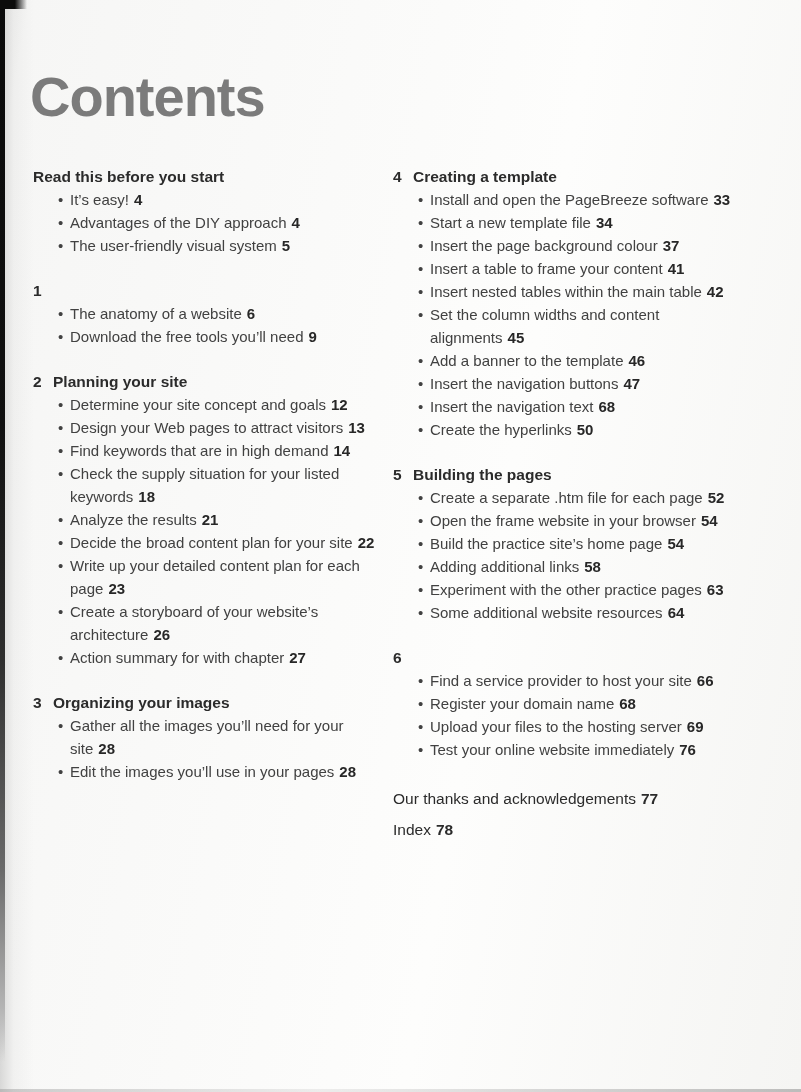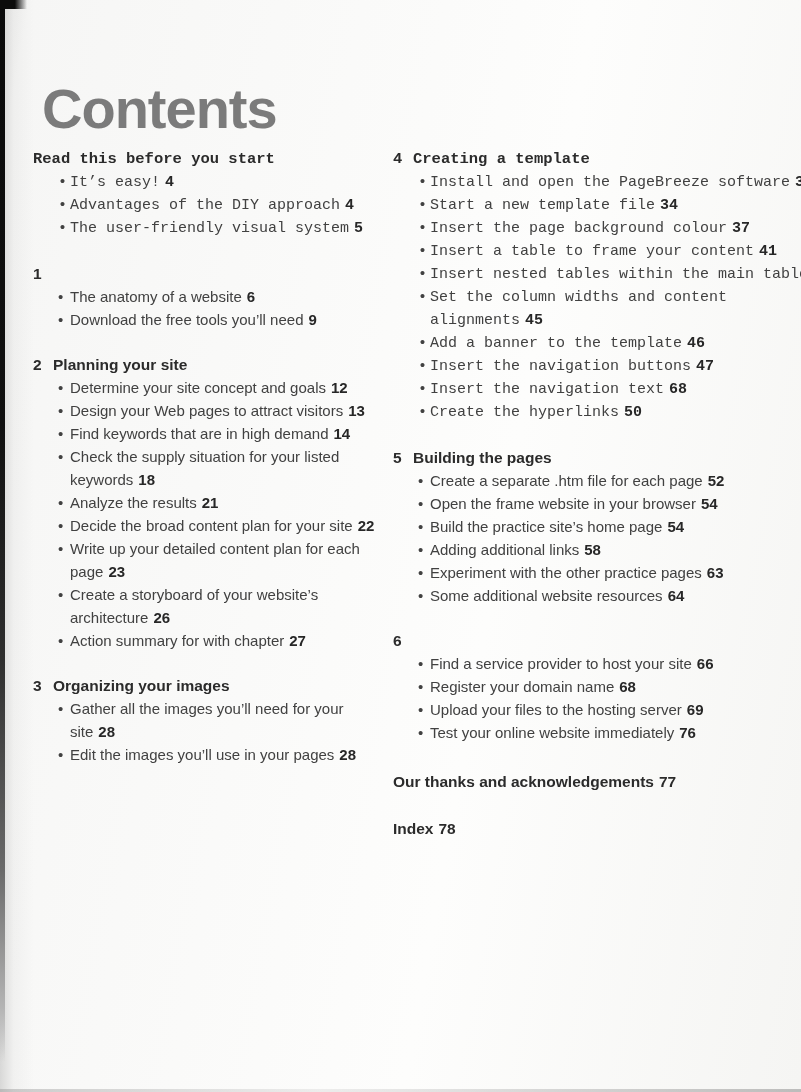--- a/index.html
+++ b/index.html
@@ -29,33 +29,33 @@
     position: absolute; left: 0; top: 0; width: 27px; height: 9px;
     background: linear-gradient(to right, #0c0c0c 55%, rgba(12,12,12,0));
   }
   .scan-edge-bottom {
     position: absolute; left: 0; bottom: 0; width: 100%; height: 3px;
     background: linear-gradient(to right, rgba(150,150,150,0.45), rgba(190,190,190,0.25) 40%, rgba(120,120,120,0.45));
   }
 
   .title {
     position: absolute; left: 30px; top: 64px;
-    margin: 12px;
+    margin: 0;
     font-size: 56px; font-weight: bold; letter-spacing: -1px;
     color: #7b7b7b;
     text-align: center;
   }
 
   .columns { position: absolute; top: 148px; left: 0; right: 0; }
   .col { position: absolute; top: 0; }
   .col-left  { left: 33px;  width: 352px; }
   .col-right { left: 393px; width: 400px; }
 
   .toc-section { margin-top: 22px; }
-  .toc-section:first-child { margin-top: 0; font-family: Liberation Mono, monospace; }
+  .toc-section:first-child { margin-top: 17px; }
 
   .sec-head {
     display: flex;
     font-weight: bold; font-size: 15.5px; line-height: 23px;
     color: #2b2b2b;
   }
   .sec-num { width: 20px; flex: 0 0 20px; }
   .sec-num:empty { display: none; }
 
   .toc-item {
@@ -65,26 +65,26 @@
     color: #414141;
   }
   .bullet {
     position: absolute; left: 25px; top: 0;
     color: #414141;
   }
   .t { white-space: pre; }
   .pg { color: #272727; margin-left: 5px; }
 
   .footer-entry {
-    font-weight: bold; font-size: 15.5px; line-height: 23px;
+    font-weight: normal; font-size: 15.5px; line-height: 23px;
     color: #2b2b2b;
   }
   .footer-entry .pg { color: #2b2b2b; }
   .fe-1 { margin-top: 26px; }
-  .fe-2 { margin-top: 24px; }
+  .fe-2 { margin-top: 8px; }
 </style>
 </head>
 <body>
 
 <div class="page">
   <div class="scan-edge-left"></div>
   <div class="scan-corner-mark"></div>
   <div class="scan-edge-bottom"></div>
 
   <h1 class="title">Contents</h1>

